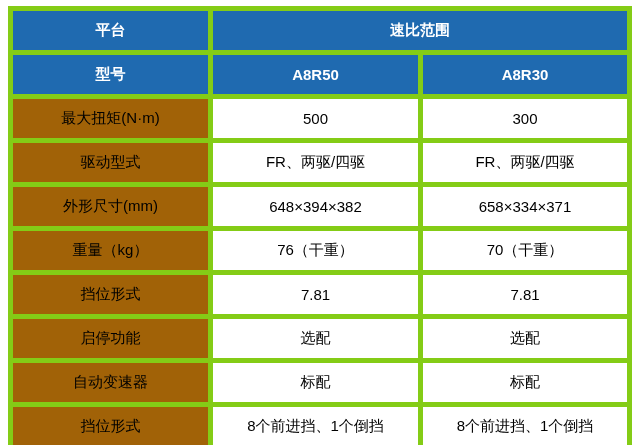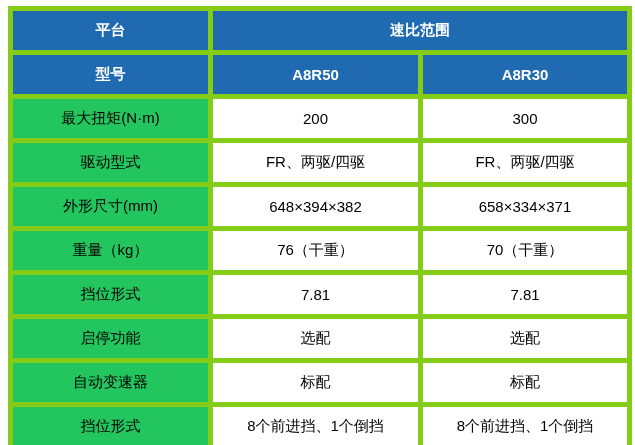--- a/index.html
+++ b/index.html
@@ -29,21 +29,21 @@
     padding: 0 2px;
     box-sizing: border-box;
   }
   .hdr {
     background: #1f6ab0;
     color: #ffffff !important;
     font-weight: bold;
     font-size: 16px;
   }
   .rowlabel {
-    background: #22c55e;
+    background: #a16207;
     font-size: 15px;
   }
   .val {
     font-size: 15px;
   }
   .col-label { width: 200px; }
   .col-a { width: 210px; }
   .col-b { width: 209px; }
 </style>
 </head>
@@ -61,21 +61,21 @@
       <td class="hdr" colspan="2">速比范围</td>
     </tr>
     <tr>
       <td class="hdr">型号</td>
       <td class="hdr">A8R50</td>
       <td class="hdr">A8R30</td>
     </tr>
 
     <tr>
       <td class="rowlabel">最大扭矩(N·m)</td>
-      <td class="val">200</td>
+      <td class="val">500</td>
       <td class="val">300</td>
     </tr>
     <tr>
       <td class="rowlabel">驱动型式</td>
       <td class="val">FR、两驱/四驱</td>
       <td class="val">FR、两驱/四驱</td>
     </tr>
     <tr>
       <td class="rowlabel">外形尺寸(mm)</td>
       <td class="val">648×394×382</td>

